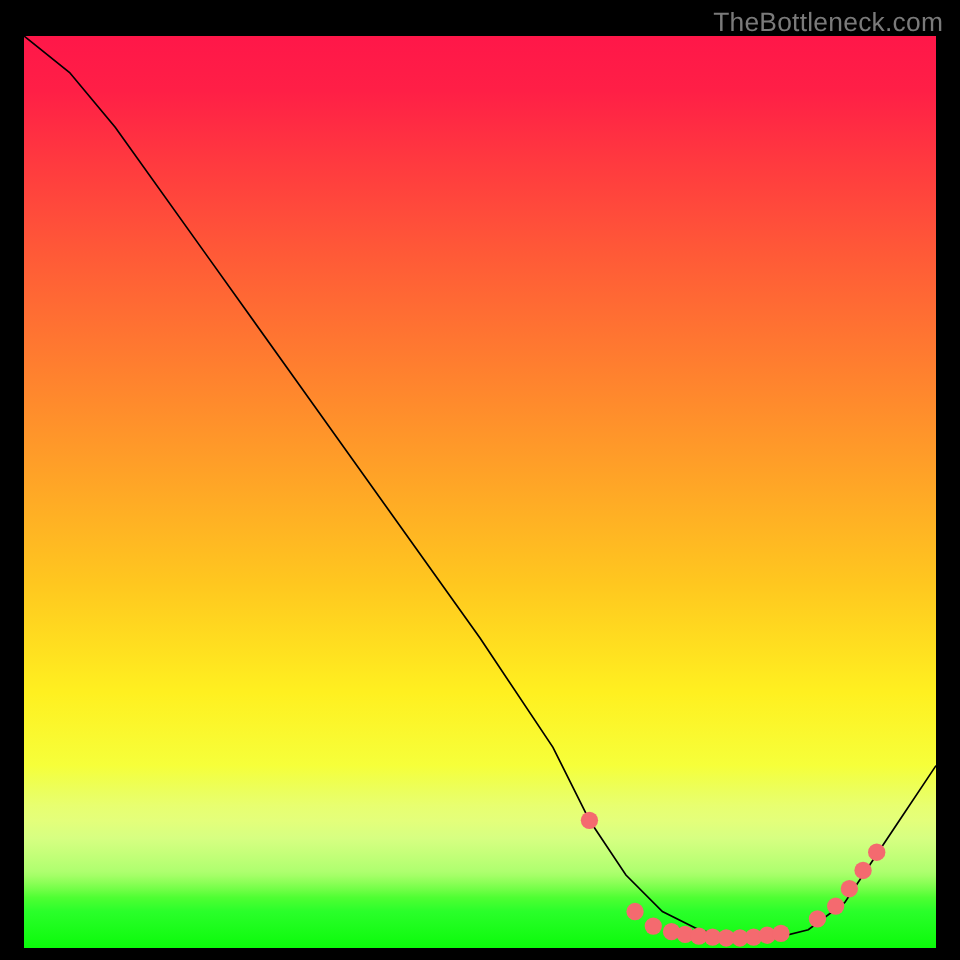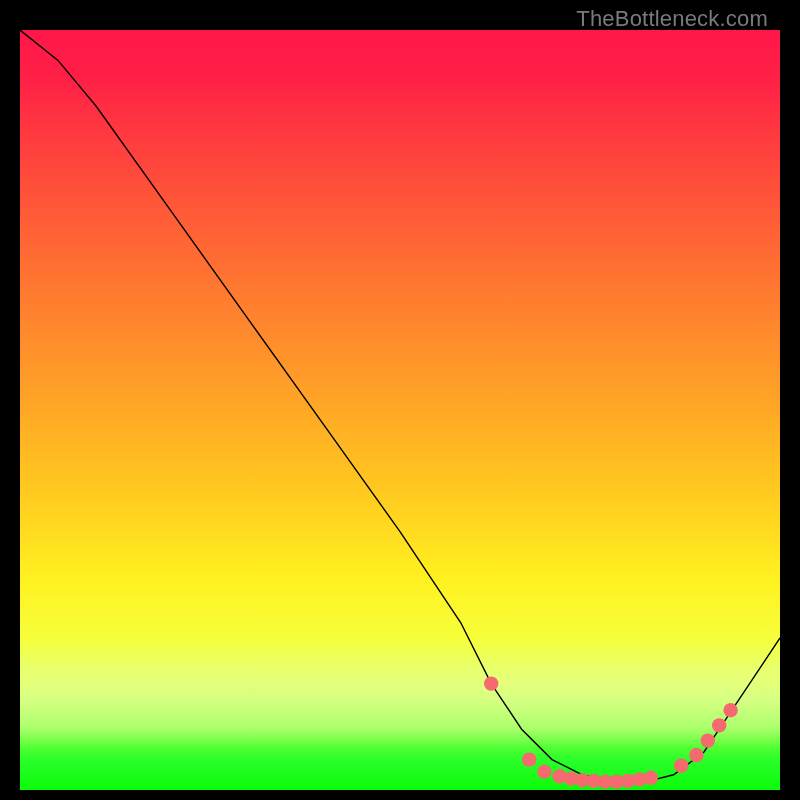--- a/index.html
+++ b/index.html
@@ -7,21 +7,21 @@
     width: 800px;
     height: 800px;
     background: #000;
     position: relative;
     font-family: Arial, Helvetica, sans-serif;
     overflow: hidden;
   }
   .attribution {
     position: absolute;
     top: 6px;
-    right: 32px;
+    right: 14px;
     color: #7a7a7a;
     font-size: 22px;
     font-weight: 400;
     letter-spacing: 0.2px;
     z-index: 10;
   }
   .plot-frame {
     position: absolute;
     left: 20px;
     top: 30px;

